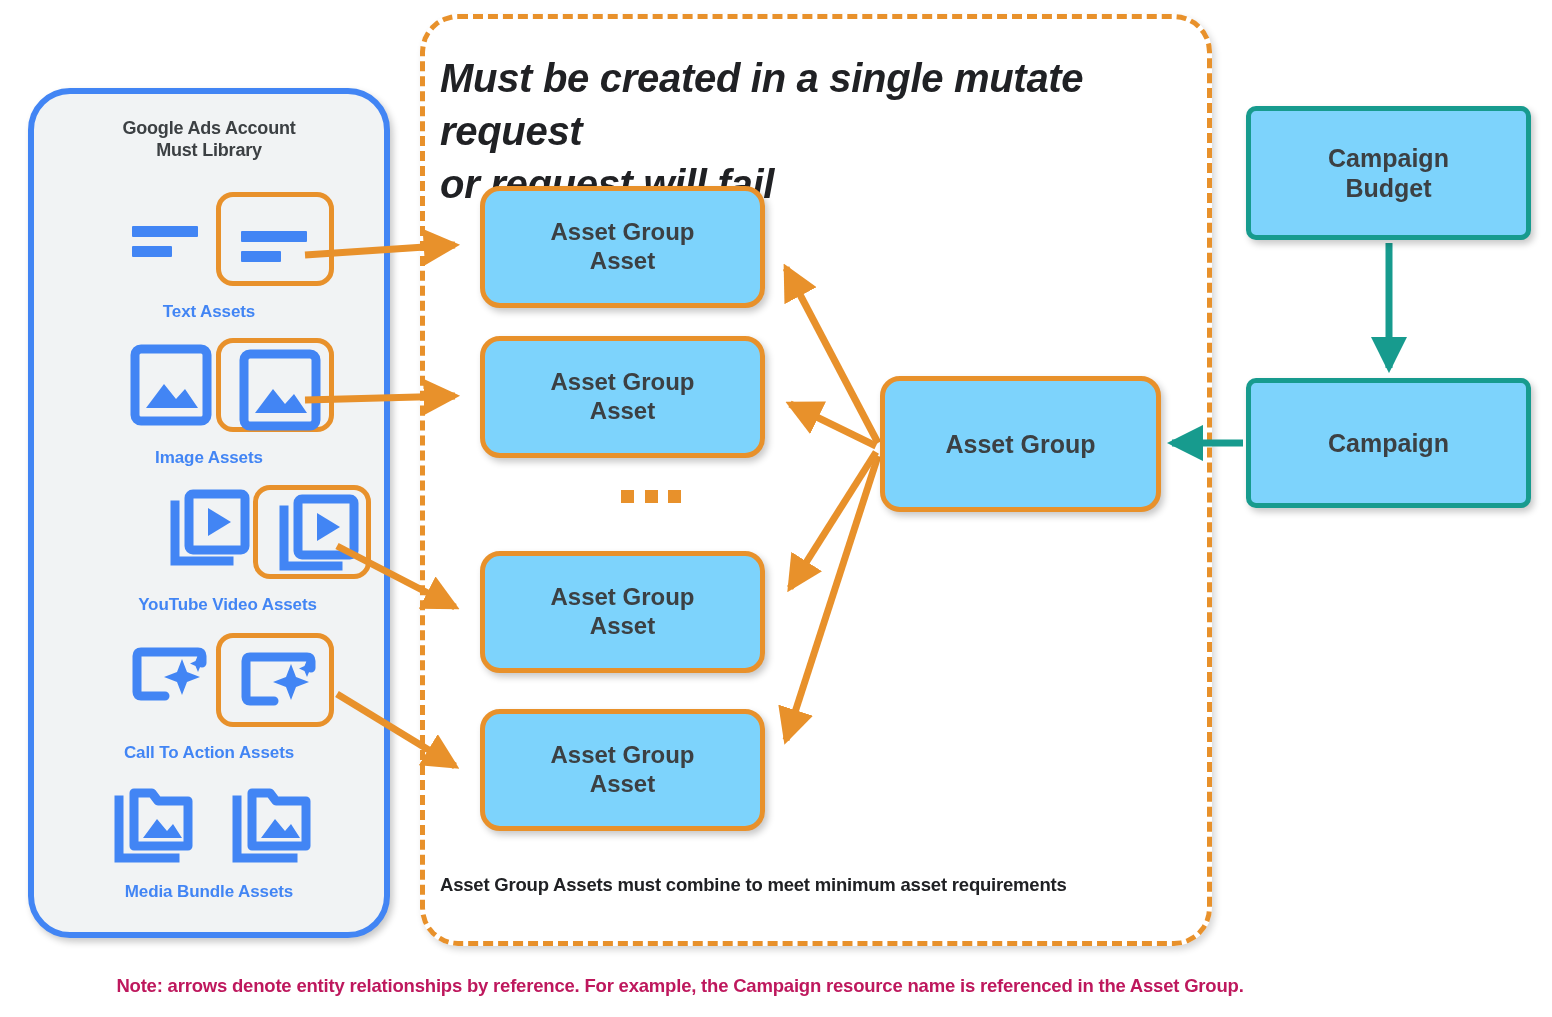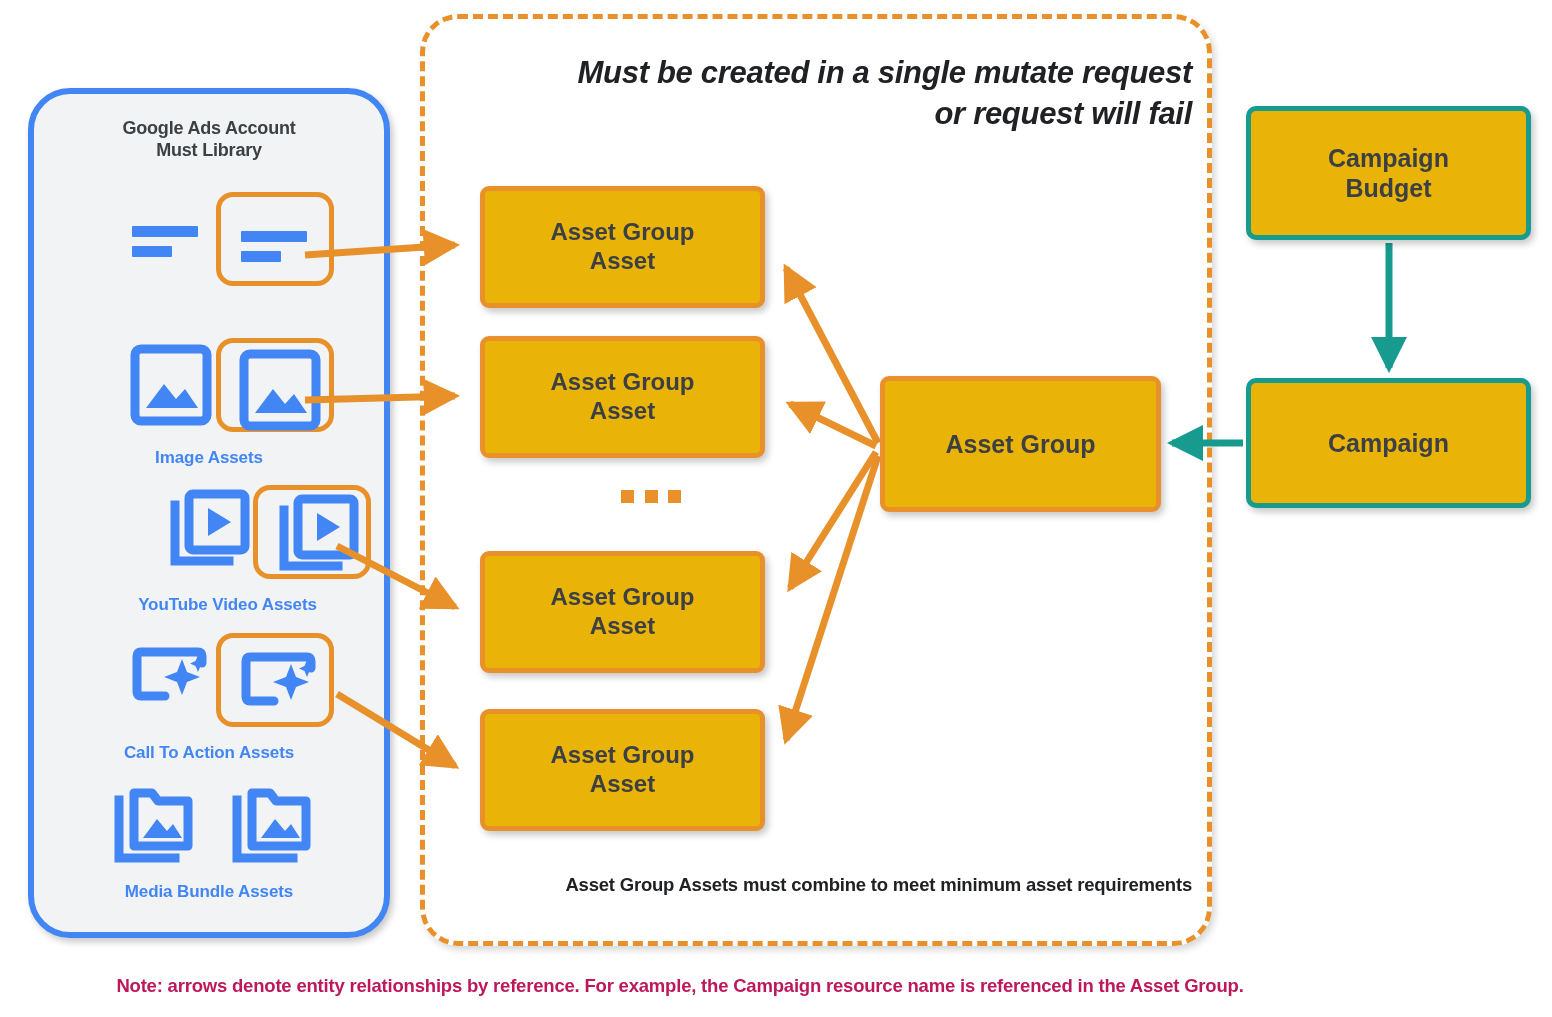--- a/index.html
+++ b/index.html
@@ -33,37 +33,37 @@
   }
 
   
   .dashed-box{
     position:absolute;left:420px;top:14px;width:792px;height:932px;
     border:5px dashed #e8912b;border-radius:38px;background:transparent;
     box-sizing:border-box;
     box-shadow:3px 4px 7px rgba(0,0,0,.16);
   }
   .dashed-title{
-    position:absolute;left:440px;top:52px;width:752px;text-align:right;
-    font-size:31px;font-weight:700;font-style:italic;color:#202124;
+    position:absolute;left:440px;top:52px;width:752px;text-align:left;
+    font-size:40px;font-weight:700;font-style:italic;color:#202124;
     line-height:1.33;letter-spacing:-.3px;
   }
   .dashed-footnote{
-    position:absolute;left:440px;top:874px;width:752px;text-align:right;
+    position:absolute;left:440px;top:874px;width:752px;text-align:left;
     font-size:18.5px;font-weight:700;color:#202124;letter-spacing:-.2px;
   }
 
   
   .node{
-    position:absolute;background:#eab308;box-sizing:border-box;
+    position:absolute;background:#7dd3fc;box-sizing:border-box;
     display:flex;align-items:center;justify-content:center;text-align:center;
     color:#3c4043;font-weight:700;line-height:1.2;
     box-shadow:3px 4px 7px rgba(0,0,0,.22);
   }
-  .node.orange{border:5px solid #e8912b;border-radius:9px;}
+  .node.orange{border:5px solid #e8912b;border-radius:20px;}
   .node.teal{border:5px solid #179b8e;border-radius:10px;}
 
   .aga{left:480px;width:285px;height:122px;font-size:24px;}
   .aga-1{top:186px;}
   .aga-2{top:336px;}
   .aga-3{top:551px;}
   .aga-4{top:709px;}
 
   .asset-group-node{left:880px;top:376px;width:281px;height:136px;font-size:25px;}
   .campaign-budget-node{left:1246px;top:106px;width:285px;height:134px;font-size:25px;}
@@ -102,20 +102,21 @@
           <rect x="2" y="28" width="66" height="11" rx="1" fill="#4285f4"></rect>
           <rect x="2" y="48" width="40" height="11" rx="1" fill="#4285f4"></rect>
         </svg>
         <div class="icon-boxed">
           <svg class="icons icon-inner" viewBox="0 0 82 82">
             <rect x="2" y="28" width="66" height="11" rx="1" fill="#4285f4"></rect>
             <rect x="2" y="48" width="40" height="11" rx="1" fill="#4285f4"></rect>
           </svg>
         </div>
       </div>
+      <div class="asset-label" style="top:104px;">Text Assets</div>
     </div>
 
     <div class="asset-row" style="top:250px;">
       <div class="asset-icons">
         <svg class="icons icon-plain" viewBox="0 0 82 82">
           <rect x="5" y="5" width="72" height="72" rx="6" fill="none" stroke="#4285f4" stroke-width="9"></rect>
           <path d="M16 64 L34 40 L46 55 L55 45 L68 64 Z" fill="#4285f4"></path>
         </svg>
         <div class="icon-boxed">
           <svg class="icons icon-inner" viewBox="0 0 82 82">

